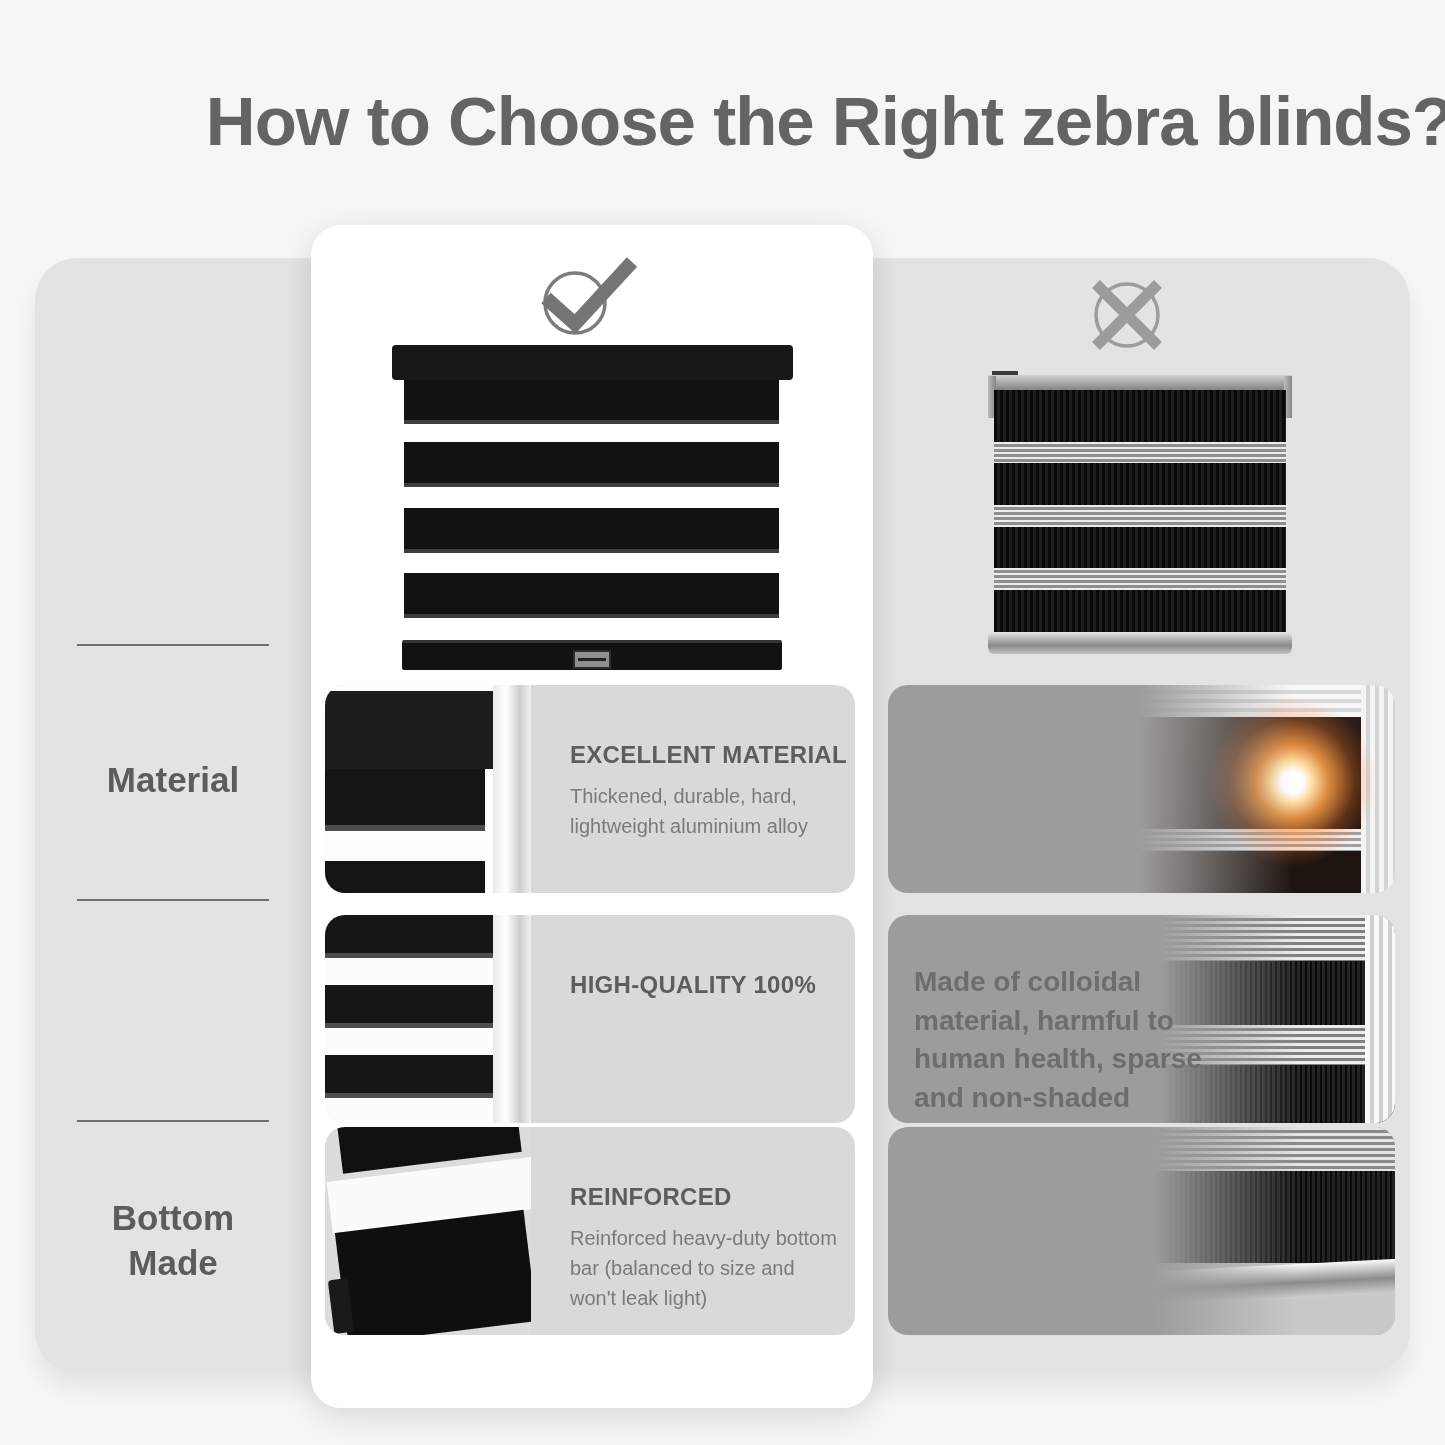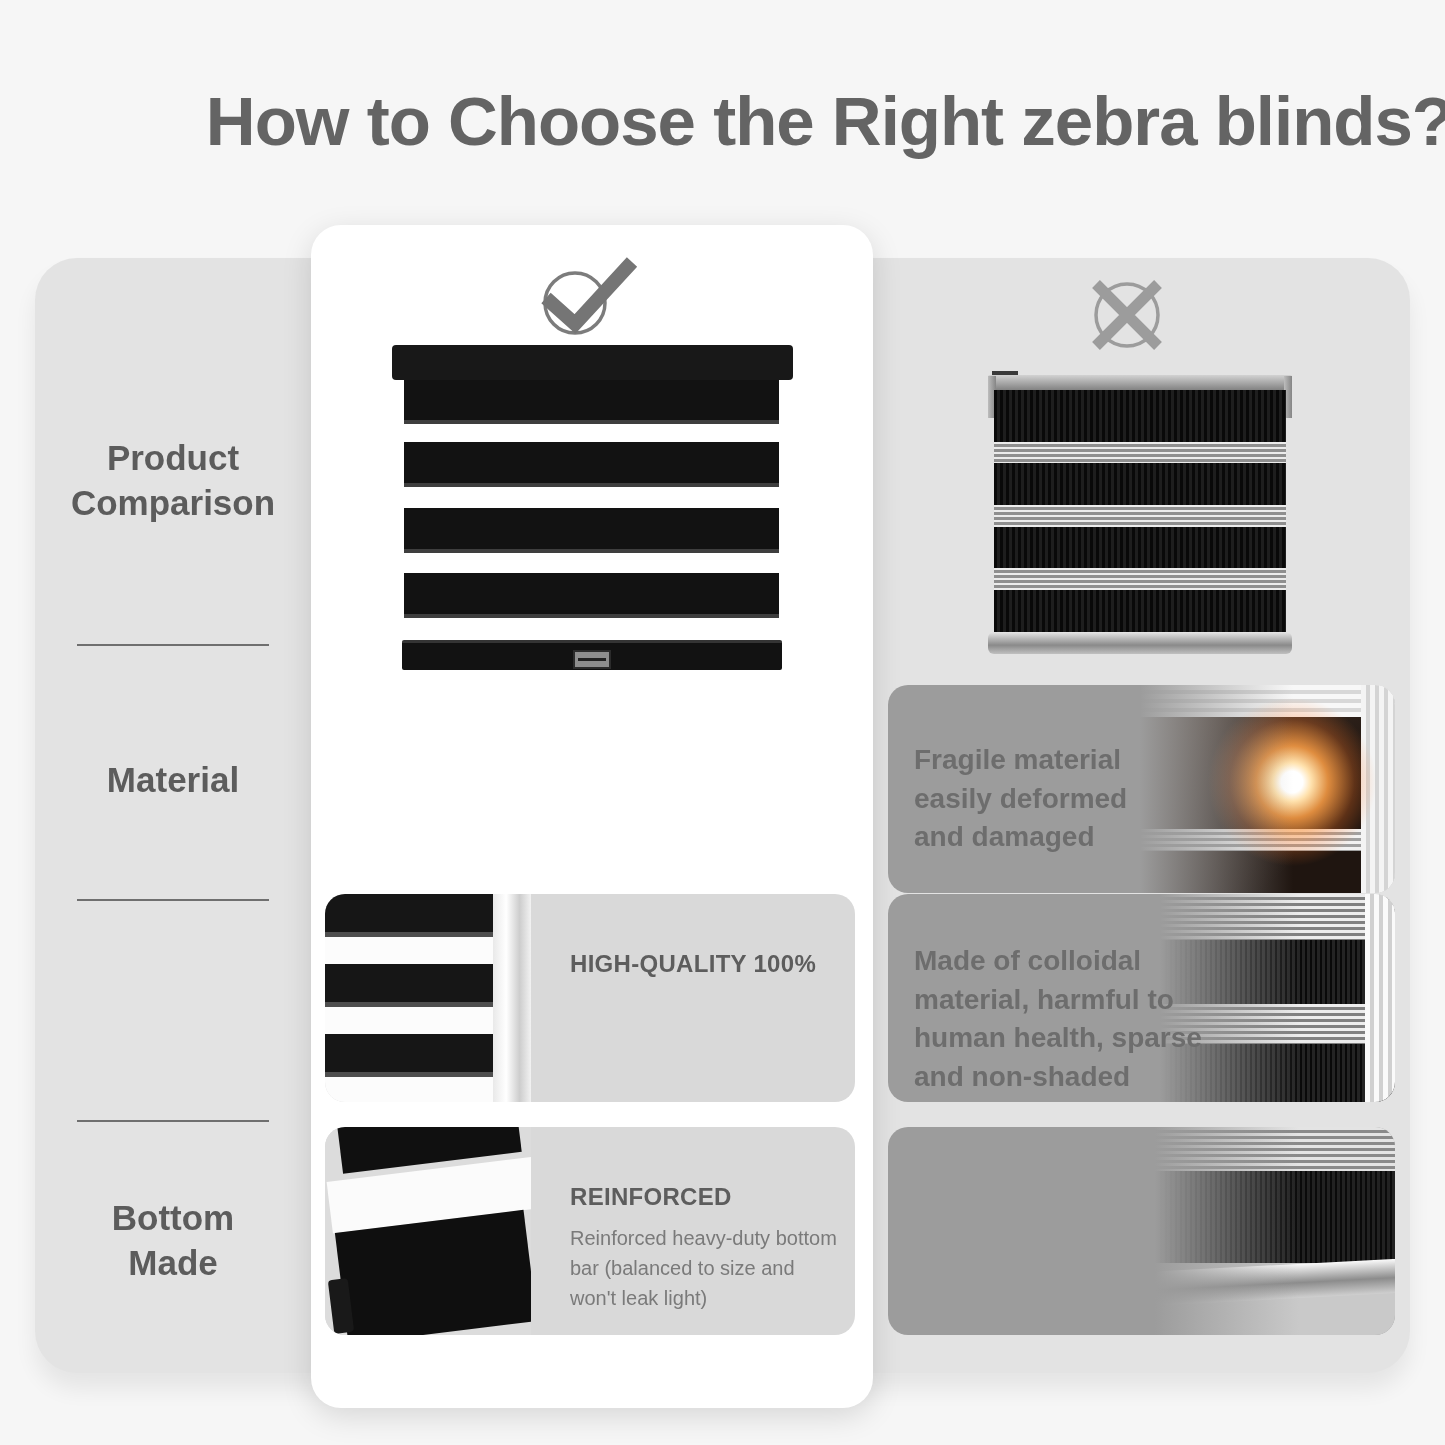--- a/index.html
+++ b/index.html
@@ -42,21 +42,21 @@
   .bbf-sheer{background:repeating-linear-gradient(180deg,#ececec 0 2px,#8f8f8f 2px 5px);}
   .h52{height:52px}.h42{height:42px}.h41{height:41px}.h43{height:43px}.h21{height:21px}.h22{height:22px}
   .bb-bottomrail{position:absolute;left:0;top:261px;width:304px;height:22px;border-radius:6px;
                  background:linear-gradient(#e6e6e6,#8a8a8a 60%,#c0c0c0);}
 
   
   .good-block{position:absolute;left:325px;width:530px;height:208px;border-radius:20px;
               background:#d9d9d9;overflow:hidden;}
   .bad-block{position:absolute;left:888px;width:507px;height:208px;border-radius:20px;
              background:#9c9c9c;overflow:hidden;}
-  .rt0{top:685px}.rt1{top:894px}.rt2{top:1127px}
+  .rt0{top:685px}.rt1{top:915px}.rt2{top:1127px}
   .g-heading{position:absolute;left:245px;top:56px;font-size:24px;font-weight:bold;color:#5d5d5d;
              letter-spacing:.3px;white-space:nowrap;}
   .g-body{position:absolute;left:245px;top:96px;font-size:20px;color:#7a7a7a;line-height:1.5;white-space:pre-line;}
   .b-text{position:absolute;left:26px;font-size:28px;font-weight:bold;color:#6d6d6d;line-height:1.38;white-space:pre-line;}
   .bt0{top:56px}.bt1{top:48px}.bt2{top:60px}
 
   
   .gphoto{position:absolute;left:0;top:0;width:206px;height:208px;overflow:hidden;}
   .molding{position:absolute;left:168px;top:0;width:38px;height:100%;
            background:linear-gradient(90deg,#e9e9e9 0,#ffffff 35%,#cdcdcd 70%,#f2f2f2 100%);}
@@ -97,22 +97,20 @@
 </head>
 <body>
 
 <div class="stage">
 
   <h1 class="title">How to Choose the Right zebra blinds?</h1>
 
   <div class="panel"></div>
   <div class="card"></div>
 
-  <div class="row-label lbl0">Product
-Comparison</div>
   <div class="divider dv0"></div>
   <div class="row-label lbl1">Material</div>
   <div class="divider dv1"></div>
   <div class="divider dv2"></div>
   <div class="row-label lbl3">Bottom
 Made</div>
 
   <svg class="icon icon-check" viewBox="0 0 100 82">
     <circle cx="37" cy="47" r="30" fill="none" stroke="#7c7c7c" stroke-width="3.5"></circle>
     <path d="M8 42 L37 68 L94 6" fill="none" stroke="#757575" stroke-width="14"></path>
@@ -142,31 +140,39 @@
       <div class="bbf-sheer h21"></div>
       <div class="bbf-black h42"></div>
       <div class="bbf-sheer h22"></div>
       <div class="bbf-black h41"></div>
       <div class="bbf-sheer h22"></div>
       <div class="bbf-black h43"></div>
     </div>
     <div class="bb-bottomrail"></div>
   </div>
 
+  <div class="good-block rt0">
+    <div class="gphoto ph-gm">
+      <div class="gm-header"></div>
+      <div class="gm-band1"></div>
+      <div class="gm-band2"></div>
+      <div class="molding"></div>
+    </div>
+    <div class="g-heading">EXCELLENT MATERIAL</div>
+    <div class="g-body">Thickened, durable, hard,
+lightweight aluminium alloy</div>
+  </div>
   <div class="bad-block rt0">
     <div class="bphoto ph-bm">
       <div class="bm-int"></div>
       <div class="bm-frame-t"></div>
       <div class="bm-frame-r"></div>
       <div class="bm-sheer"></div>
       <div class="bm-sun"></div>
     </div>
-    <div class="b-text bt0">Fragile material
-easily deformed
-and damaged</div>
   </div>
 
   <div class="good-block rt1">
     <div class="gphoto ph-gf">
       <div class="molding"></div>
     </div>
     <div class="g-heading">HIGH-QUALITY 100%</div>
   </div>
   <div class="bad-block rt1">
     <div class="bphoto ph-bf">

